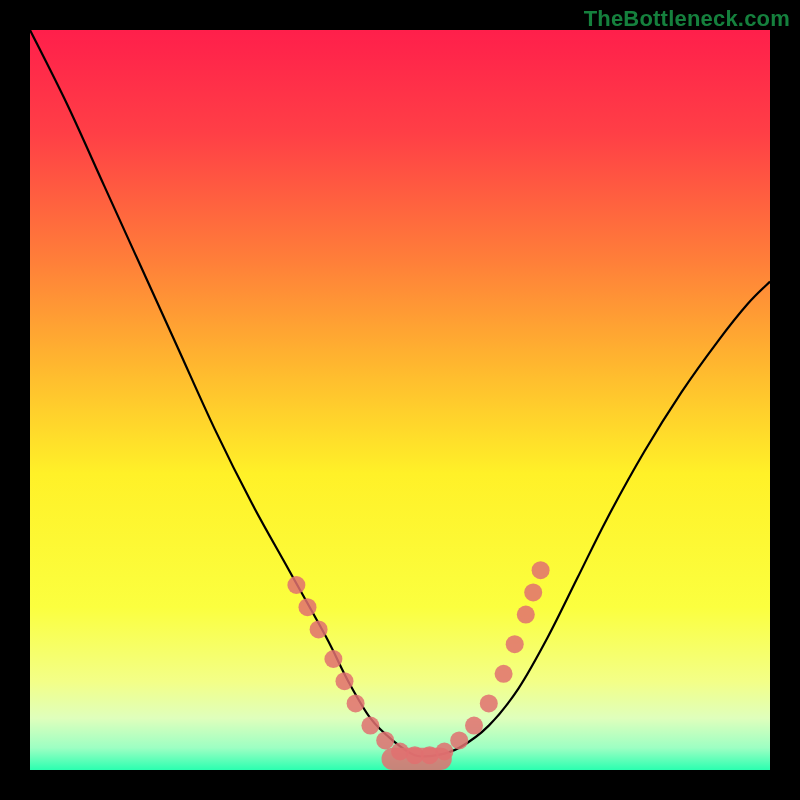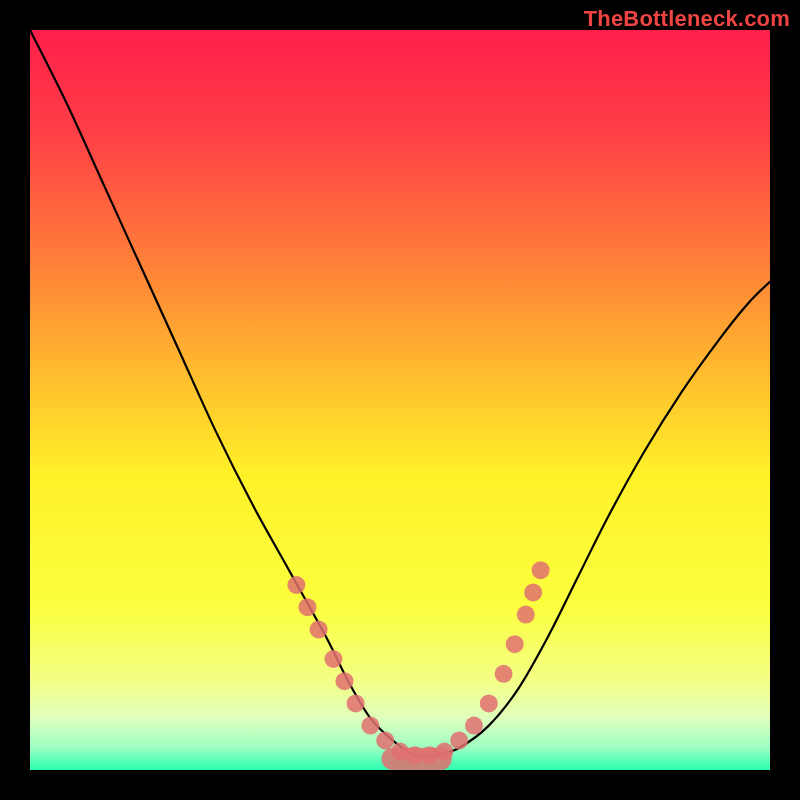--- a/index.html
+++ b/index.html
@@ -25,21 +25,21 @@
     top: 0;
     width: 740px;
     height: 740px;
   }
   .watermark {
     position: absolute;
     top: 6px;
     right: 10px;
     font-size: 22px;
     font-weight: 600;
-    color: #ef4444;
+    color: #15803d;
     letter-spacing: 0.2px;
     user-select: none;
   }
 </style>
 </head>
 <body>
 
 <div class="frame">
   <svg class="plot-area" viewBox="0 0 740 740" preserveAspectRatio="none">
     <defs>

